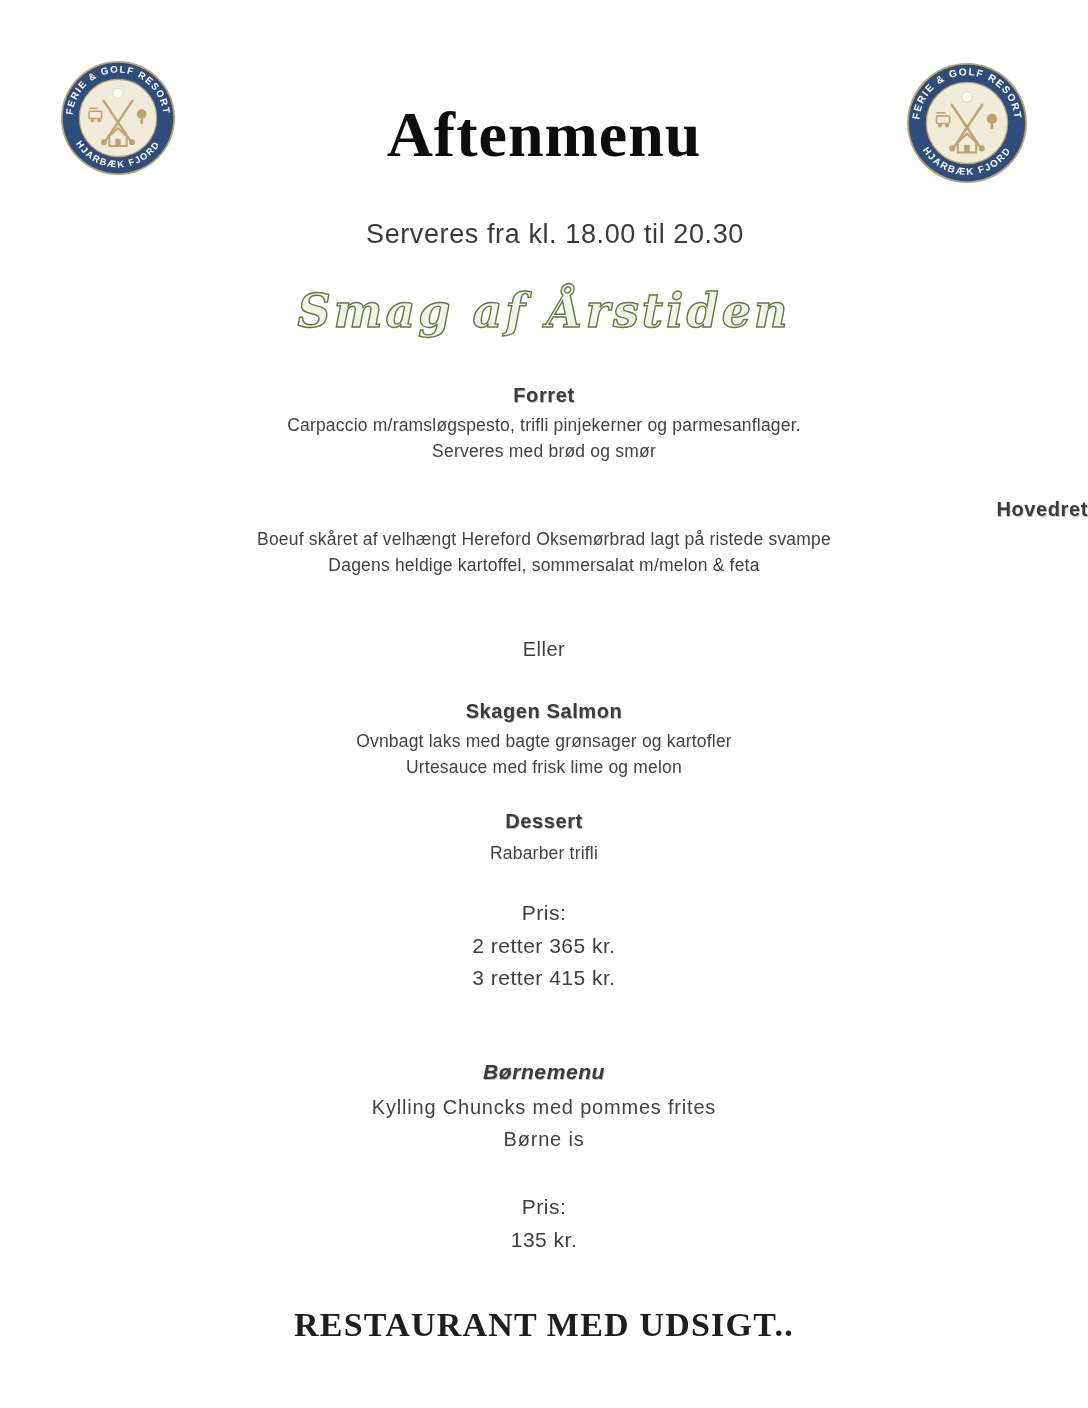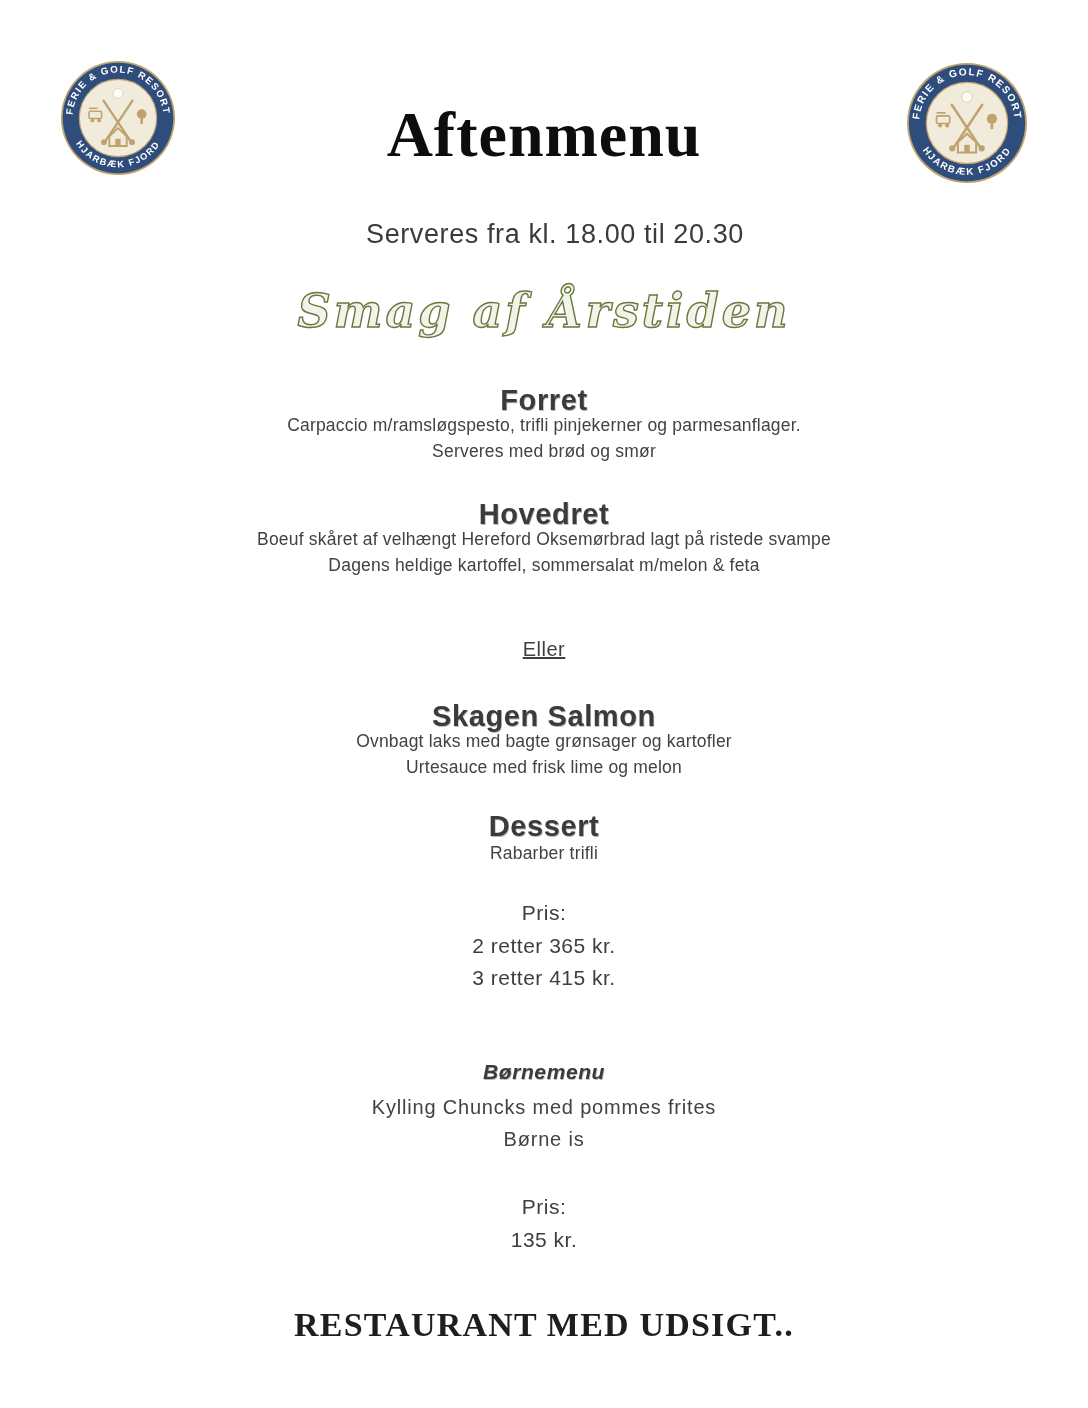--- a/index.html
+++ b/index.html
@@ -42,37 +42,37 @@
     font-weight: 700;
     font-size: 46px;
     letter-spacing: 3px;
     color: #6e7f45;
     -webkit-text-fill-color: #f3f4e9;
     -webkit-text-stroke: 1.4px #68793f;
   }
 
   .section-heading {
     font-weight: 700;
-    font-size: 29px;
+    font-size: 20px;
     color: #3b3b3b;
     letter-spacing: 0.6px;
     text-shadow: 0.7px 0.7px 0 rgba(130,130,130,0.55);
   }
   .section-lines {
     font-size: 17.5px;
     line-height: 26px;
     color: #424242;
     letter-spacing: 0.2px;
   }
 
   .h-forret   { top: 384px; }
   .l-forret   { top: 412px; }
-  .h-hovedret { top: 498px; }
+  .h-hovedret { top: 498px; text-align: right; }
   .l-hovedret { top: 526px; }
-  .eller      { top: 638px; font-size: 20px; letter-spacing: 0.5px; text-decoration: underline; }
+  .eller      { top: 638px; font-size: 20px; letter-spacing: 0.5px; }
   .h-salmon   { top: 700px; }
   .l-salmon   { top: 728px; }
   .h-dessert  { top: 810px; }
   .l-dessert  { top: 840px; }
 
   .price-block { font-size: 21px; line-height: 32.5px; color: #3e3e3e; letter-spacing: 0.5px; }
   .pris-main   { top: 897px; }
 
   .h-bornemenu {
     top: 1060px;

